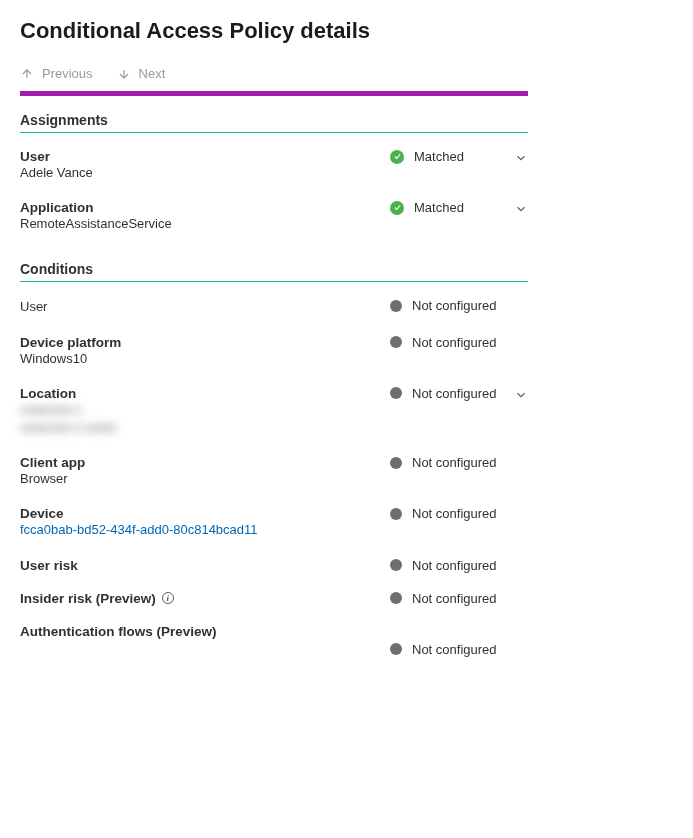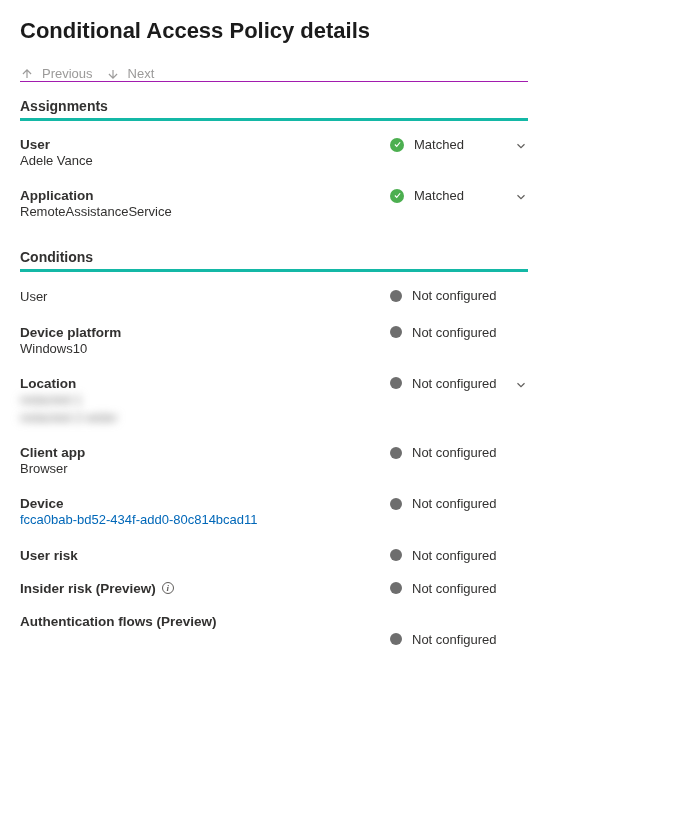--- a/index.html
+++ b/index.html
@@ -13,38 +13,39 @@
     }
     .panel { width: 548px; padding: 18px 20px 20px 20px; }
     .title {
       font-size: 22px;
       font-weight: 600;
       color: #1b1b1b;
       margin: 0 0 22px 0;
     }
     .nav-row {
       display: flex;
-      gap: 13px;
-      border-bottom: 1px solid #a21caf;
+      gap: 24px;
+      padding-bottom: 10px;
+      border-bottom: 5px solid #a21caf;
     }
     .nav-btn {
       display: inline-flex;
       align-items: center;
       gap: 8px;
       color: #9b9a99;
       cursor: default;
       font-size: 13px;
     }
     .nav-btn svg { width: 14px; height: 14px; stroke: #9b9a99; }
     .section { margin-top: 16px; }
     .section-hdr {
       font-weight: 600;
       font-size: 14px;
       padding-bottom: 4px;
-      border-bottom: 3px solid #14b8a6;
+      border-bottom: 1px solid #14b8a6;
       margin-bottom: 10px;
     }
     .row {
       display: flex;
       align-items: flex-start;
       padding: 6px 0 12px 0;
       position: relative;
     }
     .row-left { flex: 0 0 370px; padding-right: 10px; }
     .row-right { flex: 1; display: flex; align-items: center; gap: 10px; }

